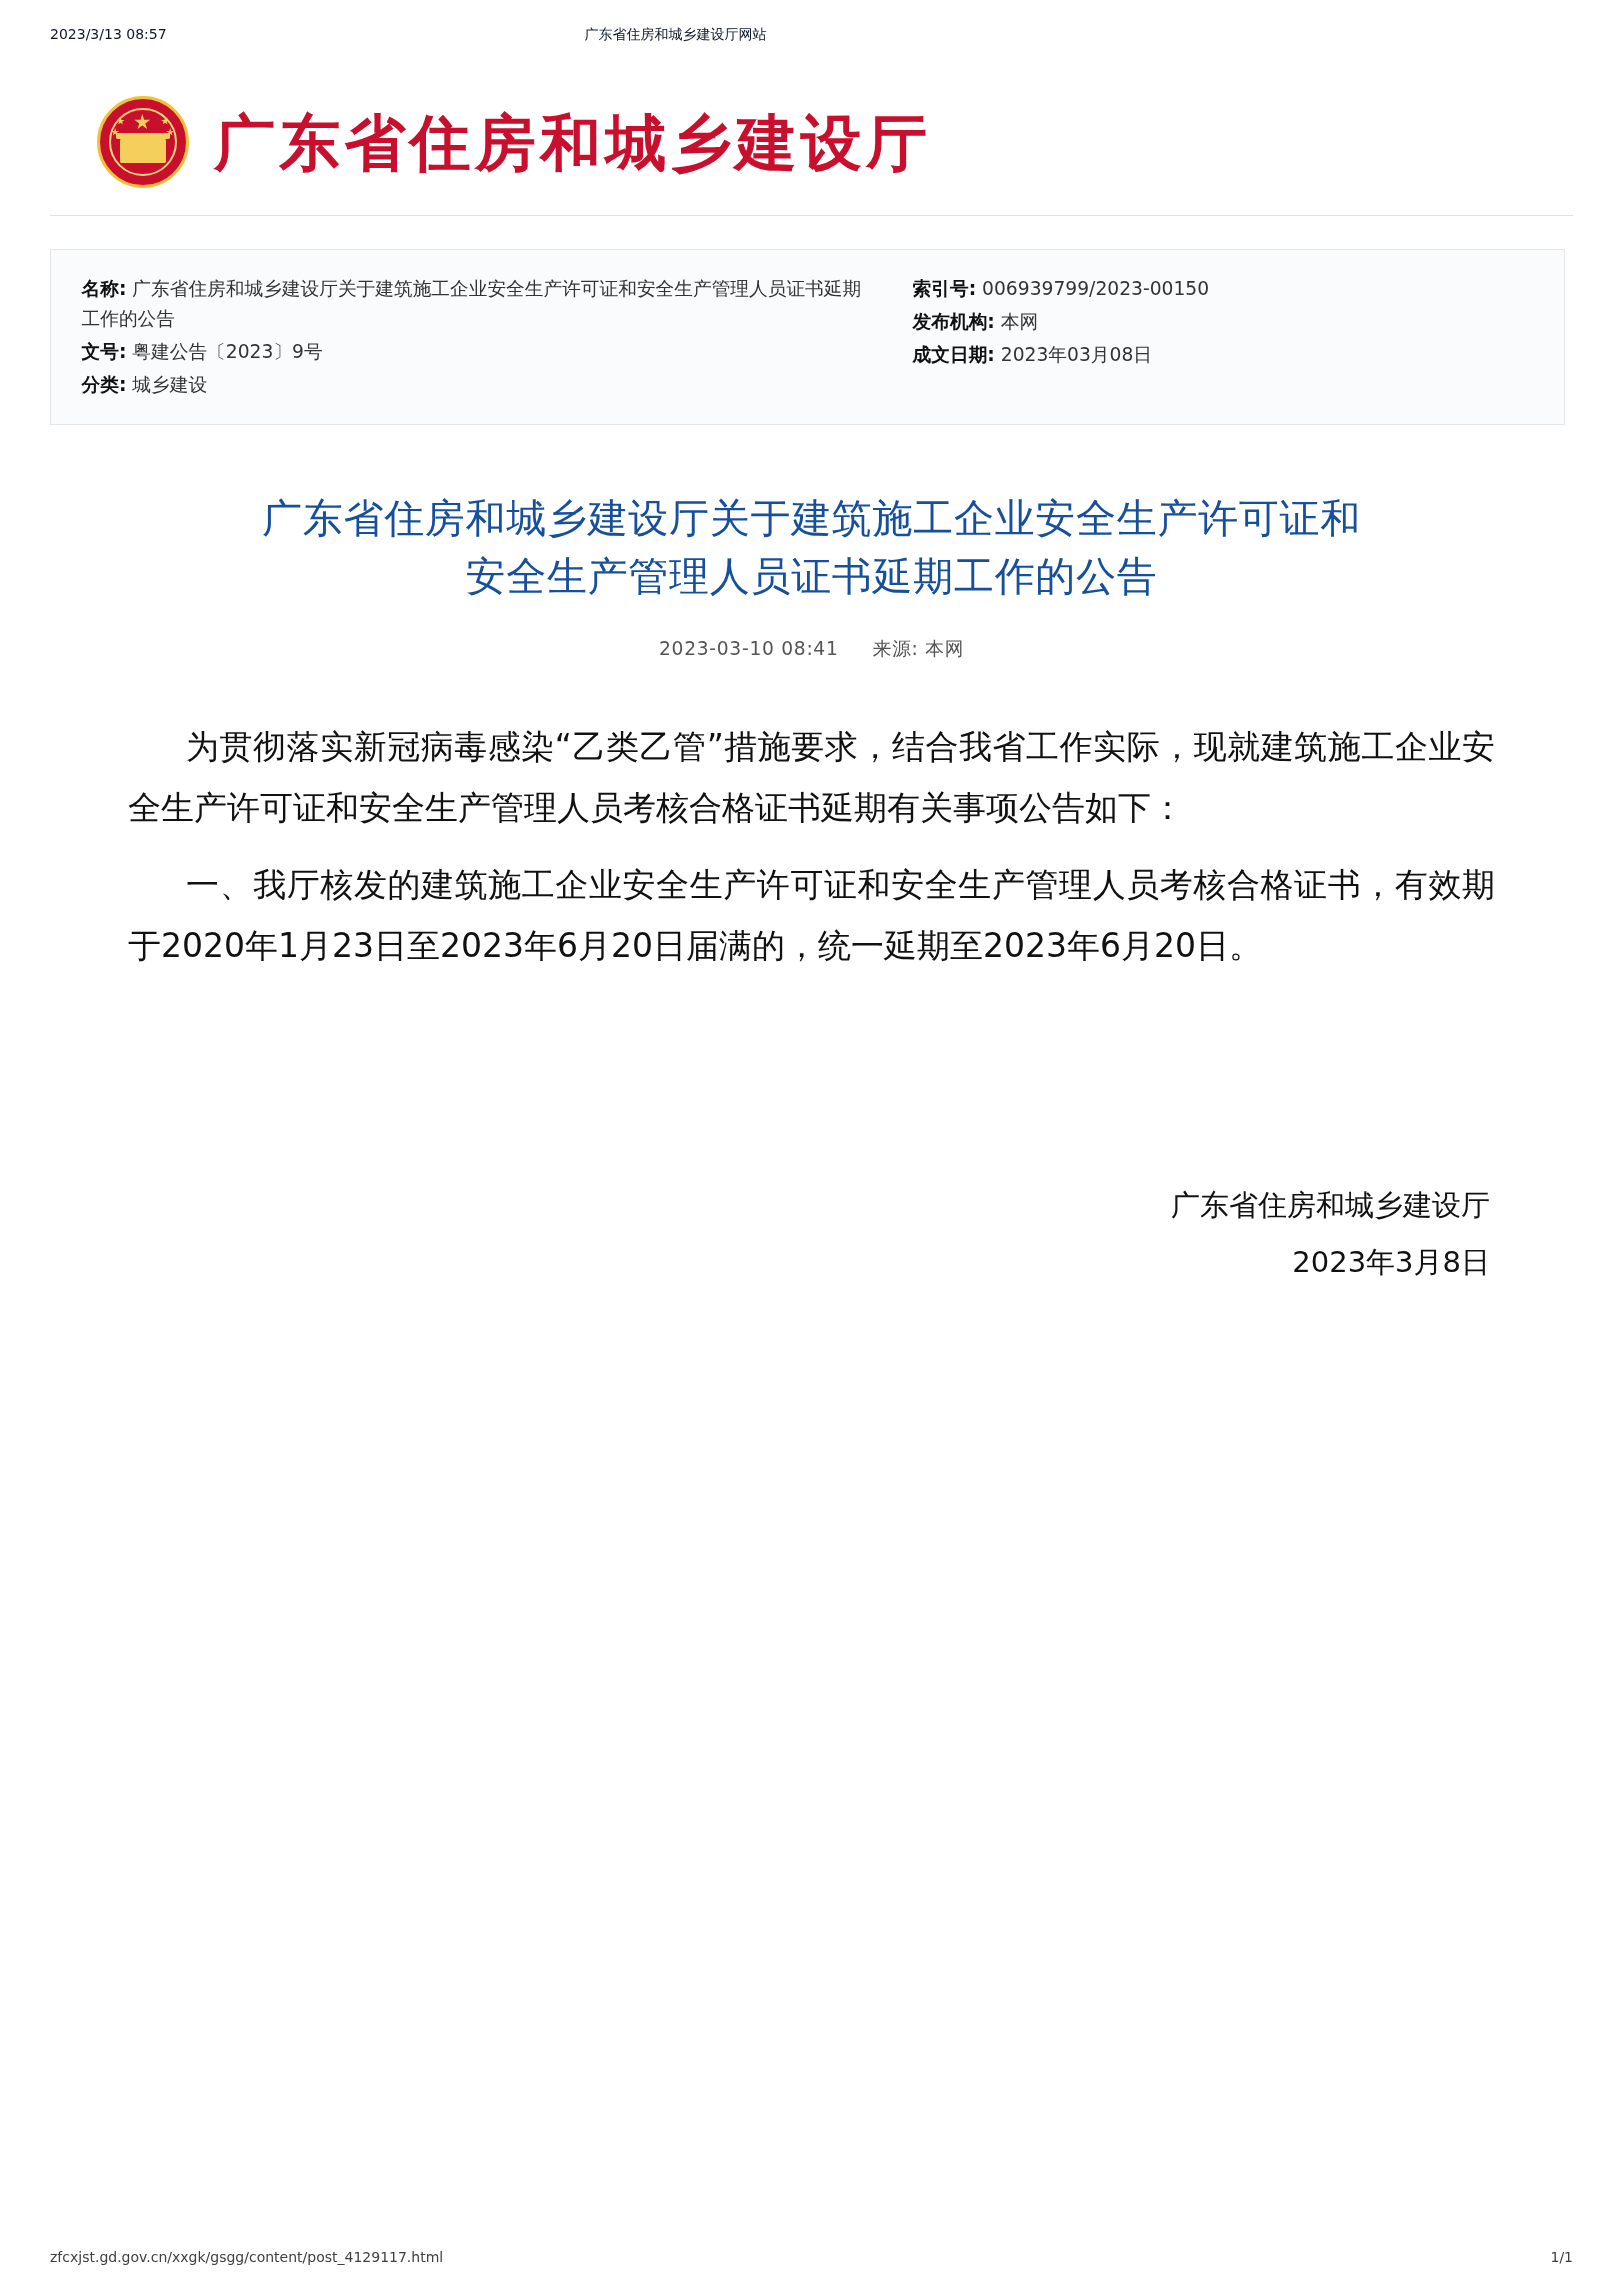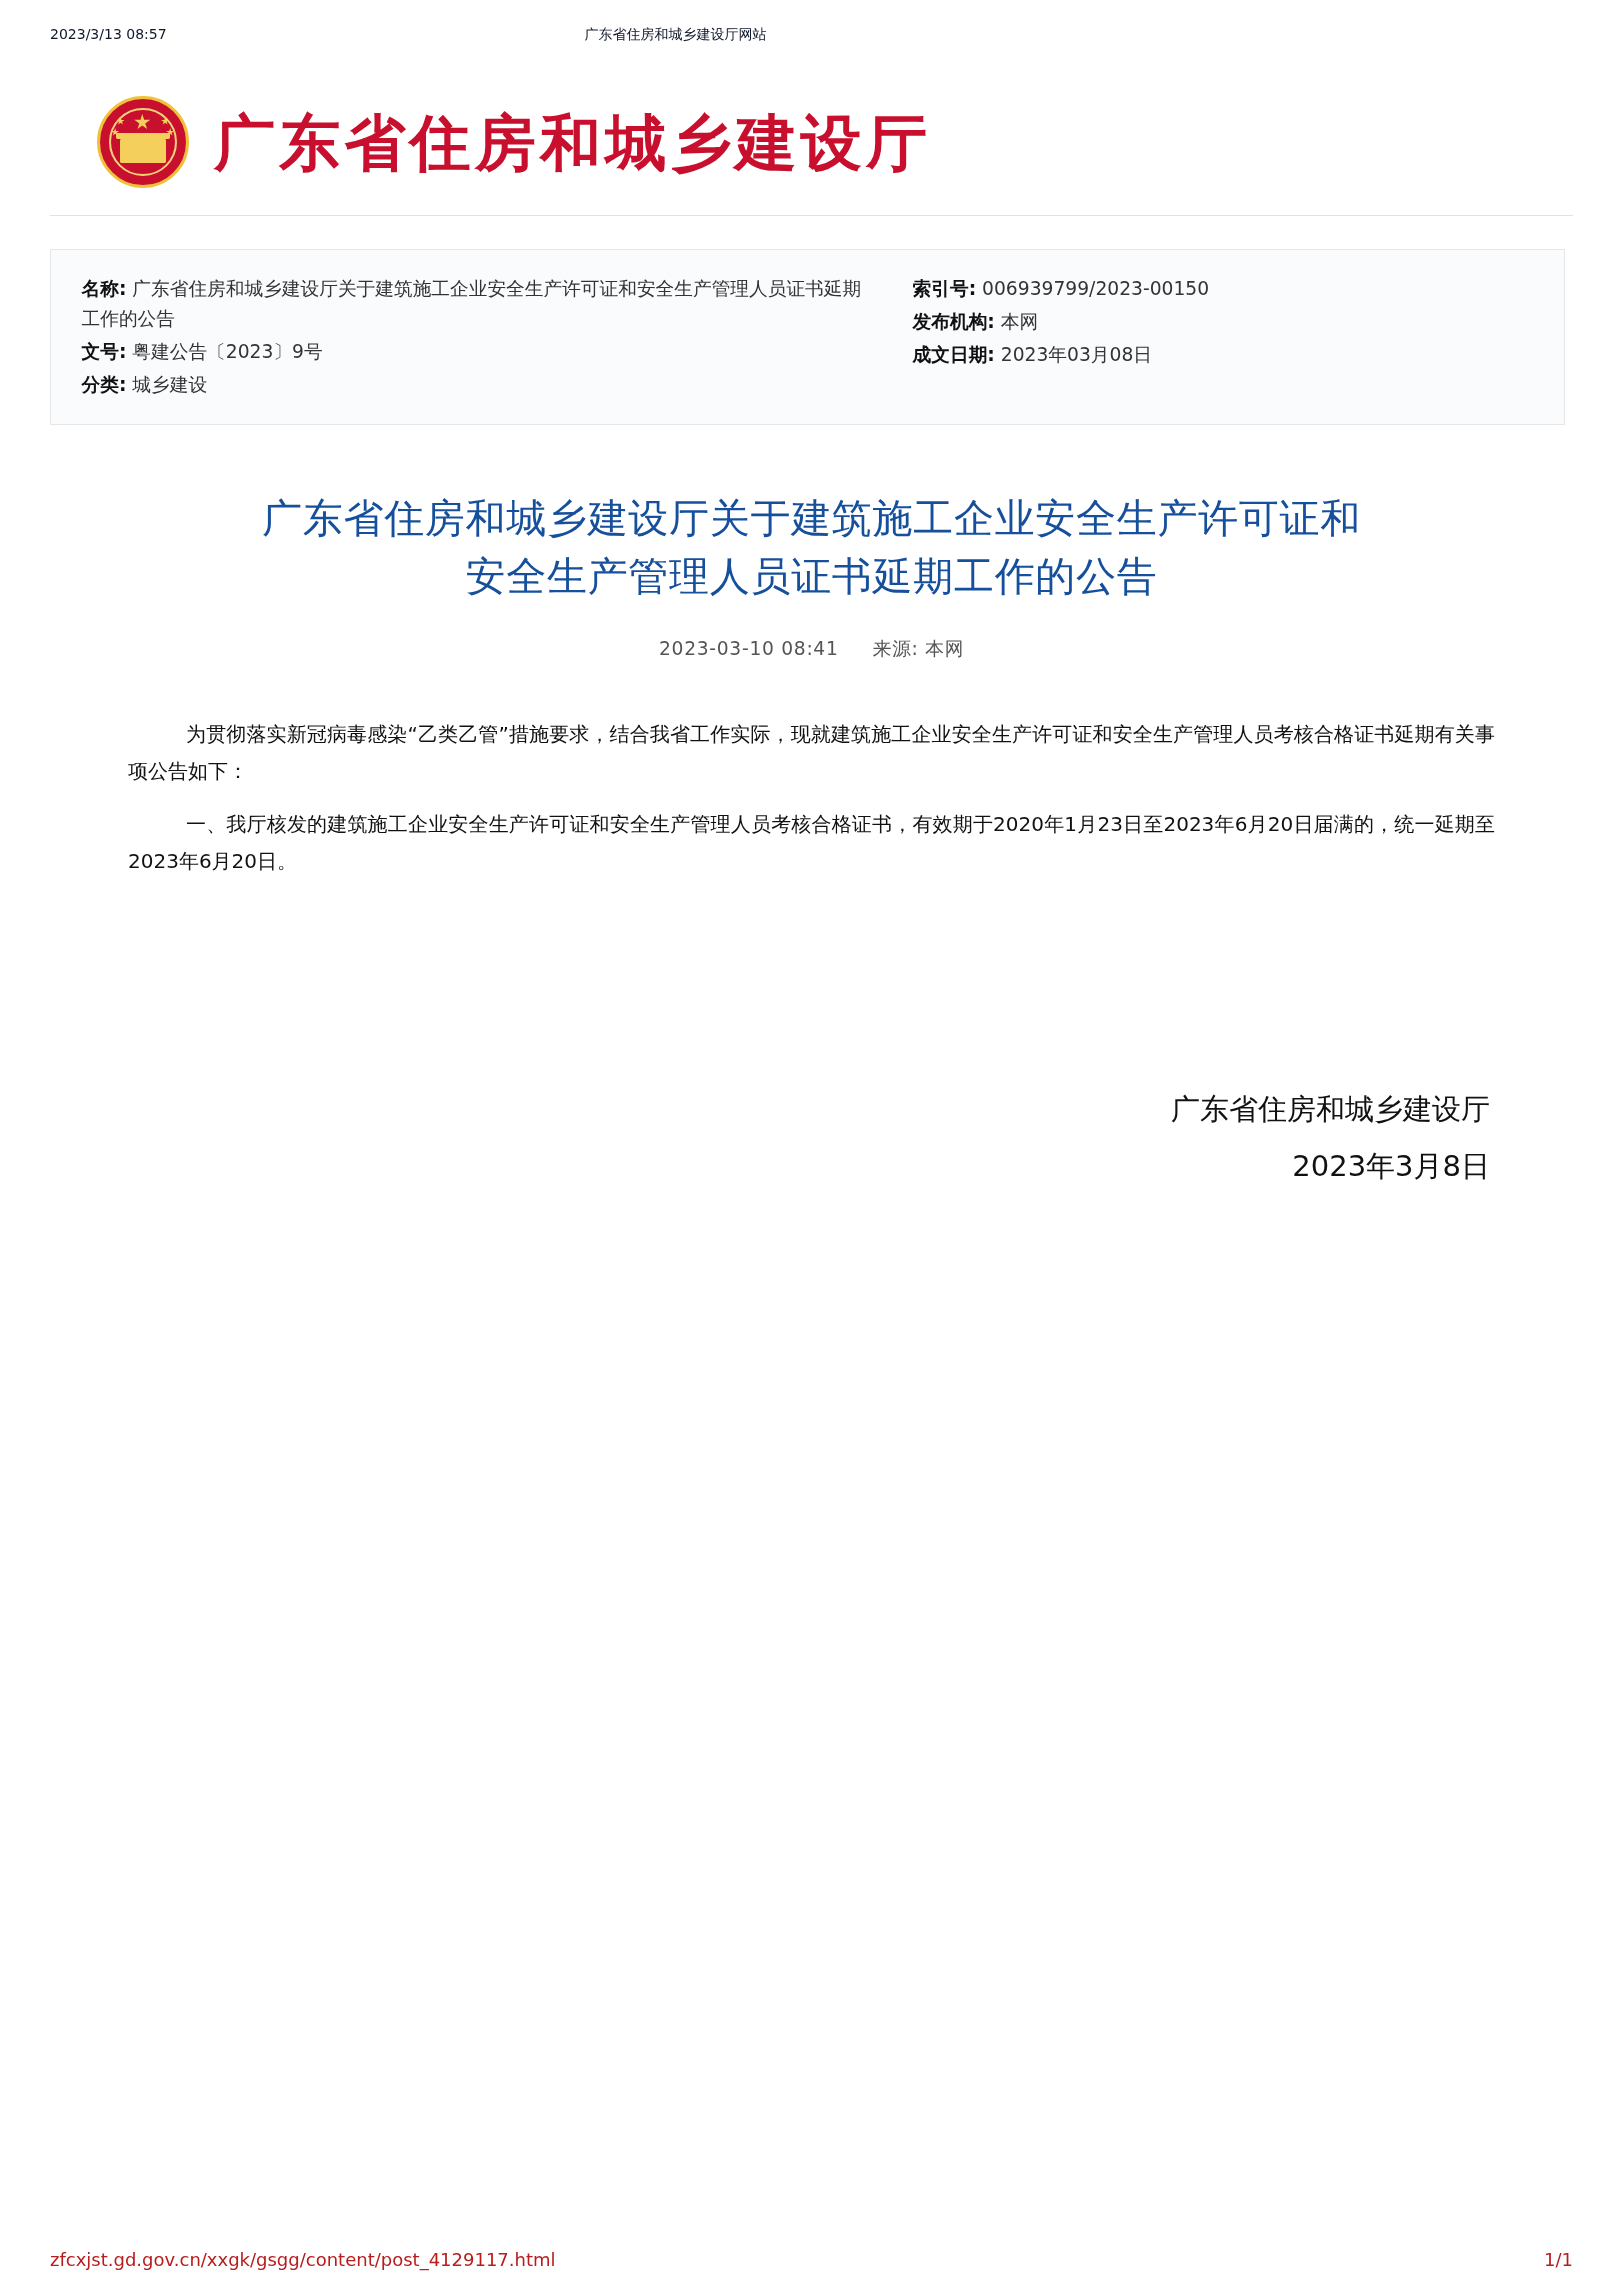--- a/index.html
+++ b/index.html
@@ -45,22 +45,22 @@
     text-align: center;
     top: 0;
     white-space: nowrap;
   }
   .print-foot {
     position: absolute;
     bottom: 25px;
     left: 0;
     width: 1623px;
     height: 21px;
-    font-size: 18px;
-    color: #b91c1c;
+    font-size: 14px;
+    color: #404040;
   }
   .print-foot .pf-left {
     position: absolute;
     left: 50px;
     top: 0;
     white-space: nowrap;
   }
   .print-foot .pf-right {
     position: absolute;
     right: 50px;
@@ -210,21 +210,21 @@
     font-size: 18.7px;
     color: #555;
     letter-spacing: 0.7px;
   }
   .doc-subline .gap { display:inline-block; width: 21px; }
 
   
   .body-text {
     margin-top: 54px;
     padding: 0 78px 0 78px;
-    font-size: 20px;
+    font-size: 33px;
     line-height: 1.85;
     color: #111;
     text-align: justify;
   }
   .body-text p {
     margin: 0 0 16.6px 0;
     text-indent: 58px;
   }
 
   

